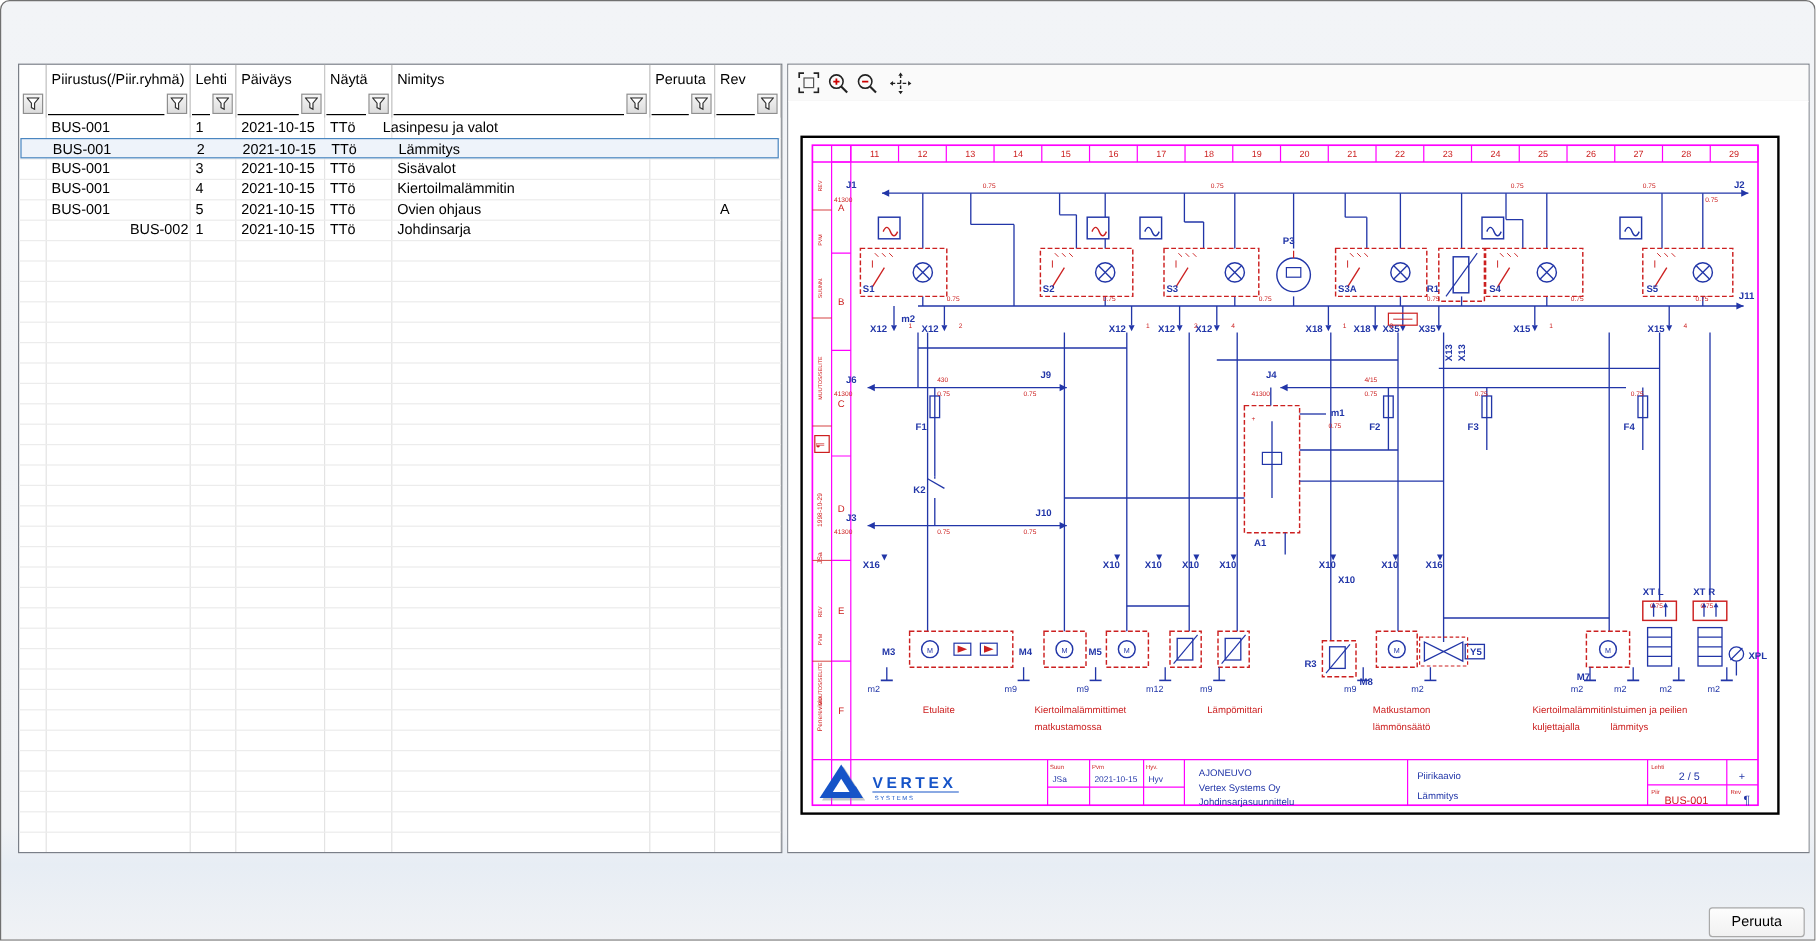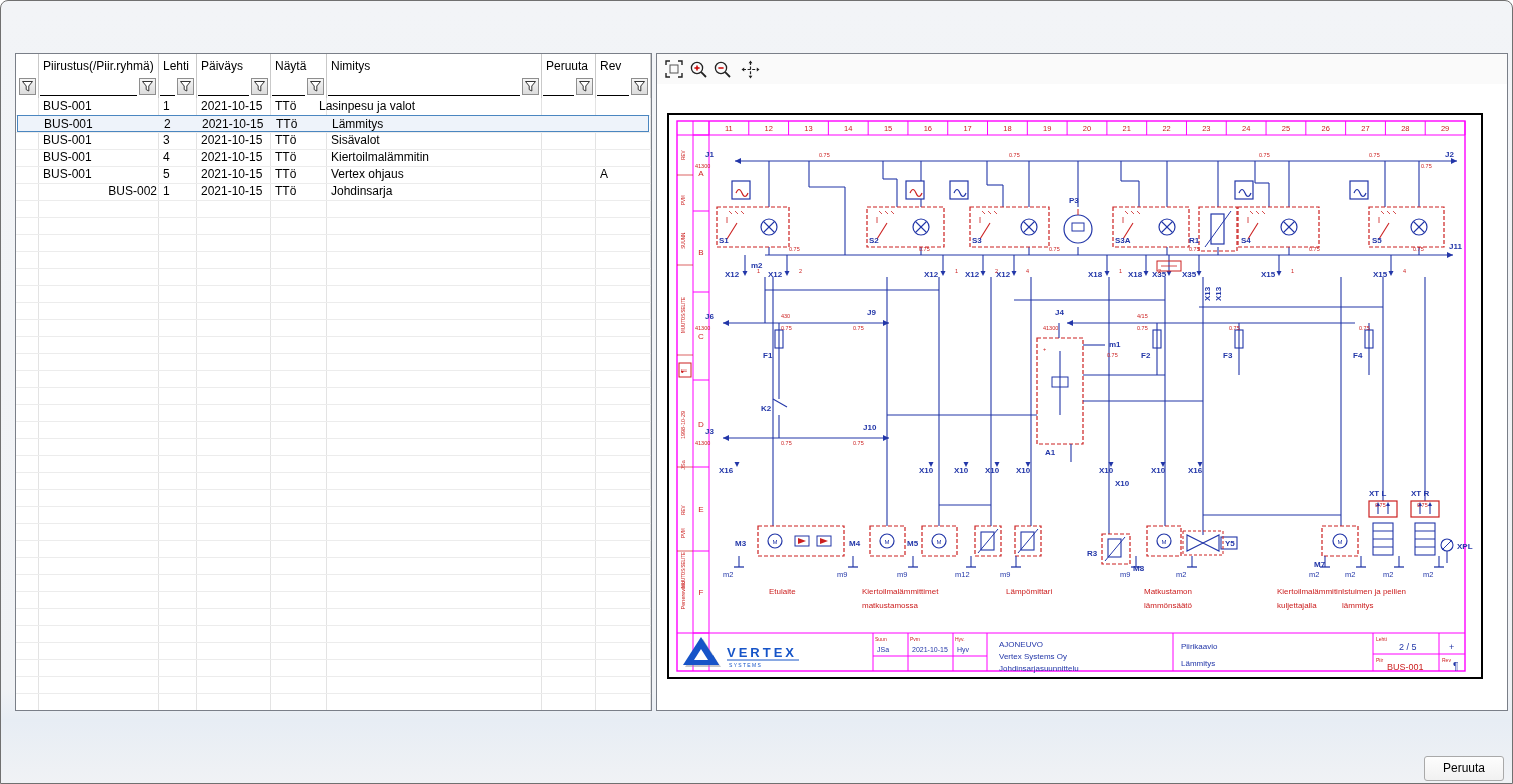--- a/index.html
+++ b/index.html
@@ -189,21 +189,21 @@
           <div class="cell" style="left: 258px; width: 50px;">TTö</div>
           <div class="cell" style="left: 314px; width: 209px;">Kiertoilmalämmitin</div>
           <div class="cell" style="left: 529px; width: 48px;"></div>
           <div class="cell" style="left: 583px; width: 49px;"></div>
         </div>
         <div class="row" style="top:112px">
           <div class="cell" style="left: 26px; width: 114px;">BUS-001</div>
           <div class="cell" style="left: 146px; width: 32px;">5</div>
           <div class="cell" style="left: 184px; width: 68px;">2021-10-15</div>
           <div class="cell" style="left: 258px; width: 50px;">TTö</div>
-          <div class="cell" style="left: 314px; width: 209px;">Vertex ohjaus</div>
+          <div class="cell" style="left: 314px; width: 209px;">Ovien ohjaus</div>
           <div class="cell" style="left: 529px; width: 48px;"></div>
           <div class="cell" style="left: 583px; width: 49px;">A</div>
         </div>
         <div class="row" style="top:129px">
           <div class="cell" style="left: 26px; width: 114px; text-align: right;">BUS-002</div>
           <div class="cell" style="left: 146px; width: 32px;">1</div>
           <div class="cell" style="left: 184px; width: 68px;">2021-10-15</div>
           <div class="cell" style="left: 258px; width: 50px;">TTö</div>
           <div class="cell" style="left: 314px; width: 209px;">Johdinsarja</div>
           <div class="cell" style="left: 529px; width: 48px;"></div>

